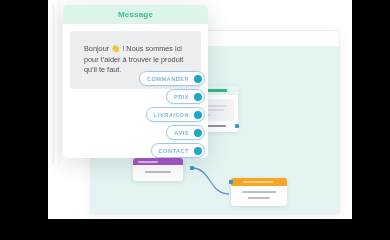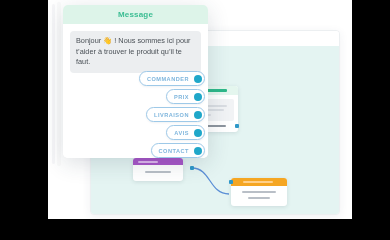--- a/index.html
+++ b/index.html
@@ -38,21 +38,21 @@
   
   .wires{position:absolute;left:0;top:0;width:100%;height:100%;pointer-events:none;}
 
   
   .msg-widget{position:absolute;left:63px;top:5px;width:145px;height:153px;background:#ffffff;
     border-radius:5px;box-shadow:0 5px 22px rgba(40,55,75,.16);overflow:hidden;}
   .msg-head{height:19px;background:#ddf4e9;display:flex;align-items:center;justify-content:center;}
   .msg-head span{color:#3cbd93;font-size:8px;font-weight:bold;letter-spacing:.2px;}
   .msg-body{position:relative;height:134px;background:#fff;}
   .bubble{margin:7px 7px 0 7px;background:#eceef0;border-radius:4px;padding:5px 6px;}
-  .bubble p{margin:0;color:#4a5056;font-size:7.3px;line-height:1.45;}
+  .bubble p{margin:8px;color:#4a5056;font-size:7.3px;line-height:1.45;}
   .wave{color:#f2b73d;}
 
   .replies{position:absolute;right:3px;bottom:7px;display:flex;flex-direction:column;
     align-items:flex-end;gap:3px;}
   .reply{display:flex;align-items:center;justify-content:space-between;
     border:1px solid #9ec9e8;border-radius:9px;background:#ffffff;height:13px;
     padding:0 2px 0 7px;box-shadow:0 1px 2px rgba(60,90,120,.08);}
   .reply .lbl{color:#7fb6dd;font-size:5.6px;letter-spacing:.5px;font-weight:bold;
     filter:blur(.55px);white-space:nowrap;}
   .dot{width:8px;height:8px;border-radius:50%;background:#1fa7c9;margin-left:5px;flex:0 0 auto;}

